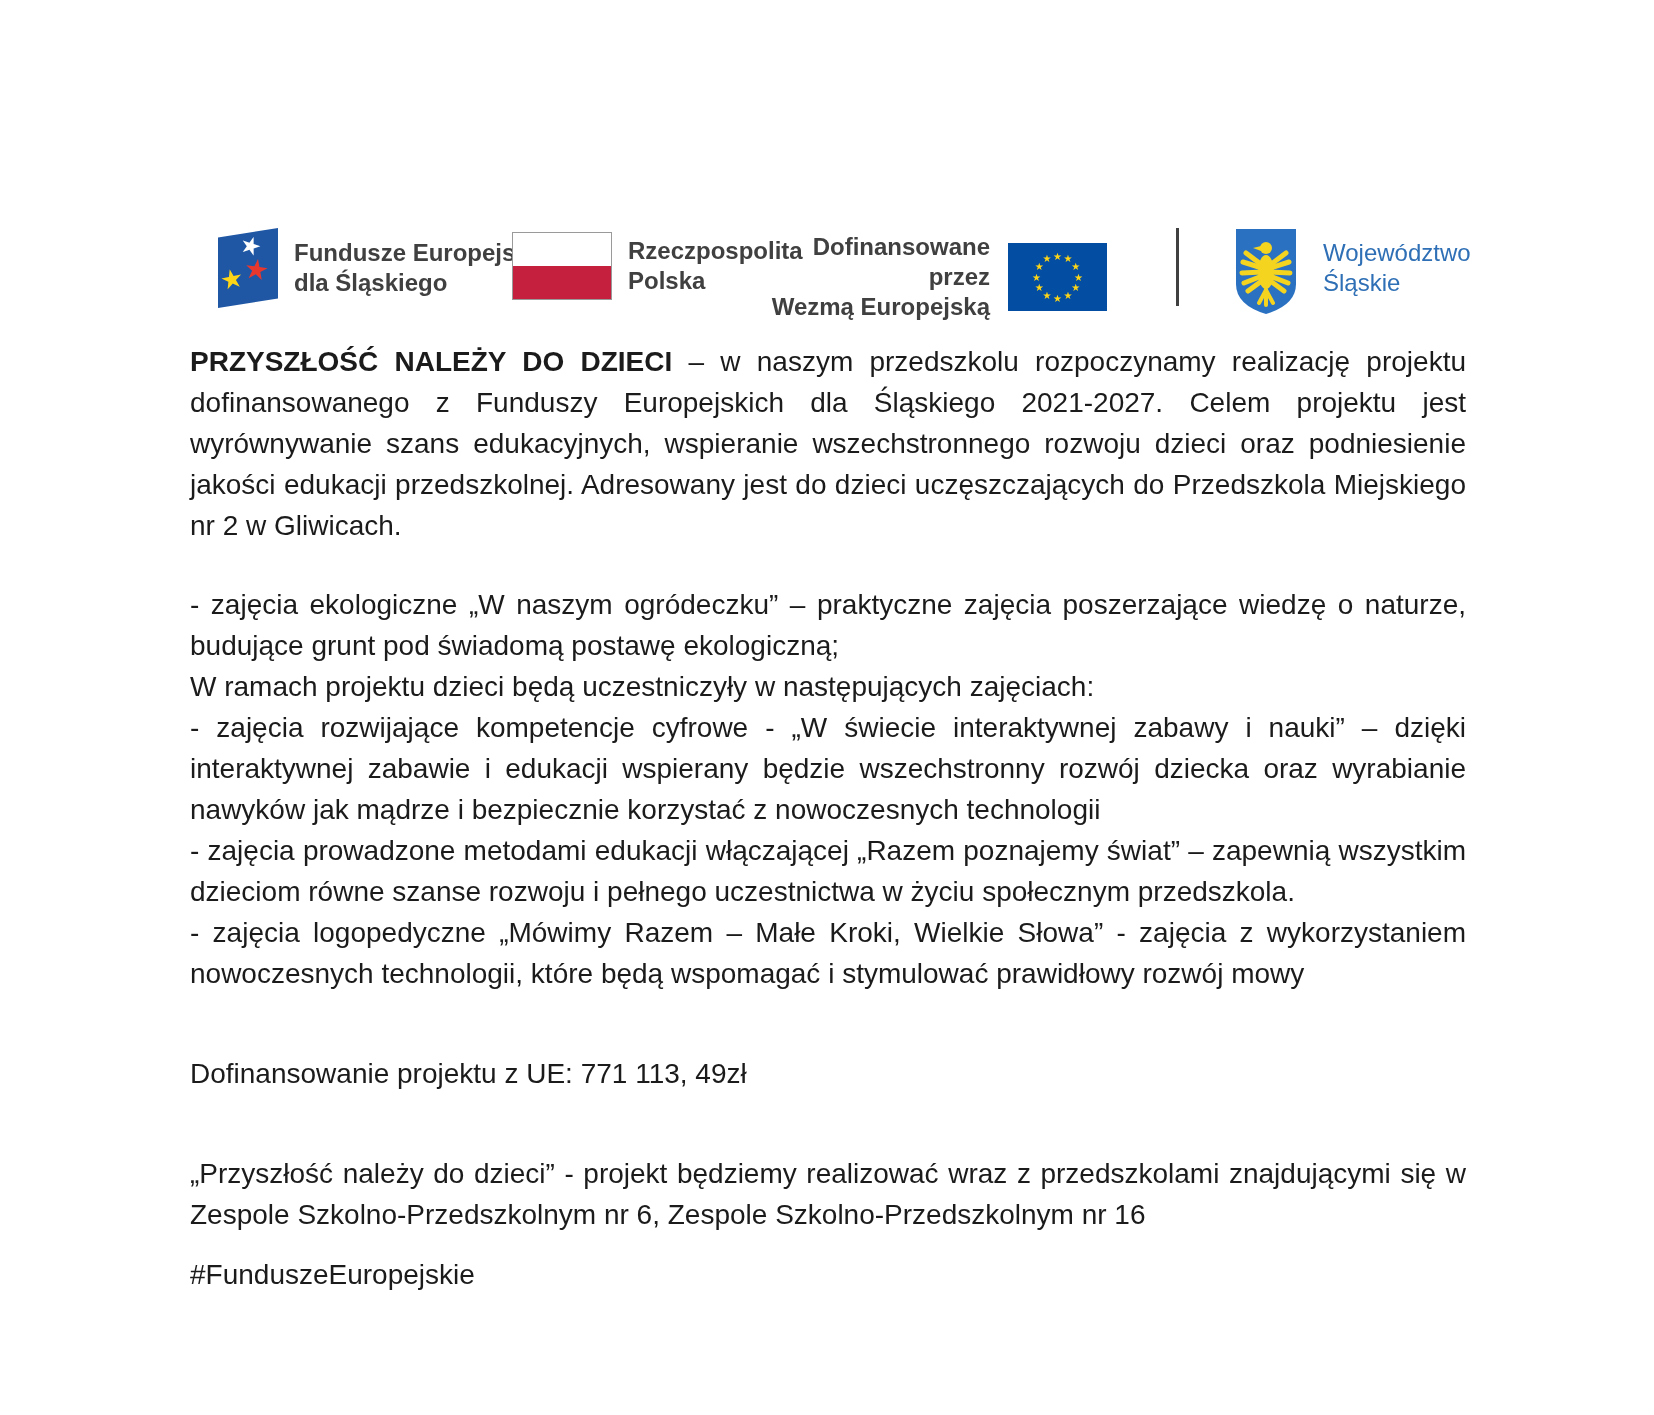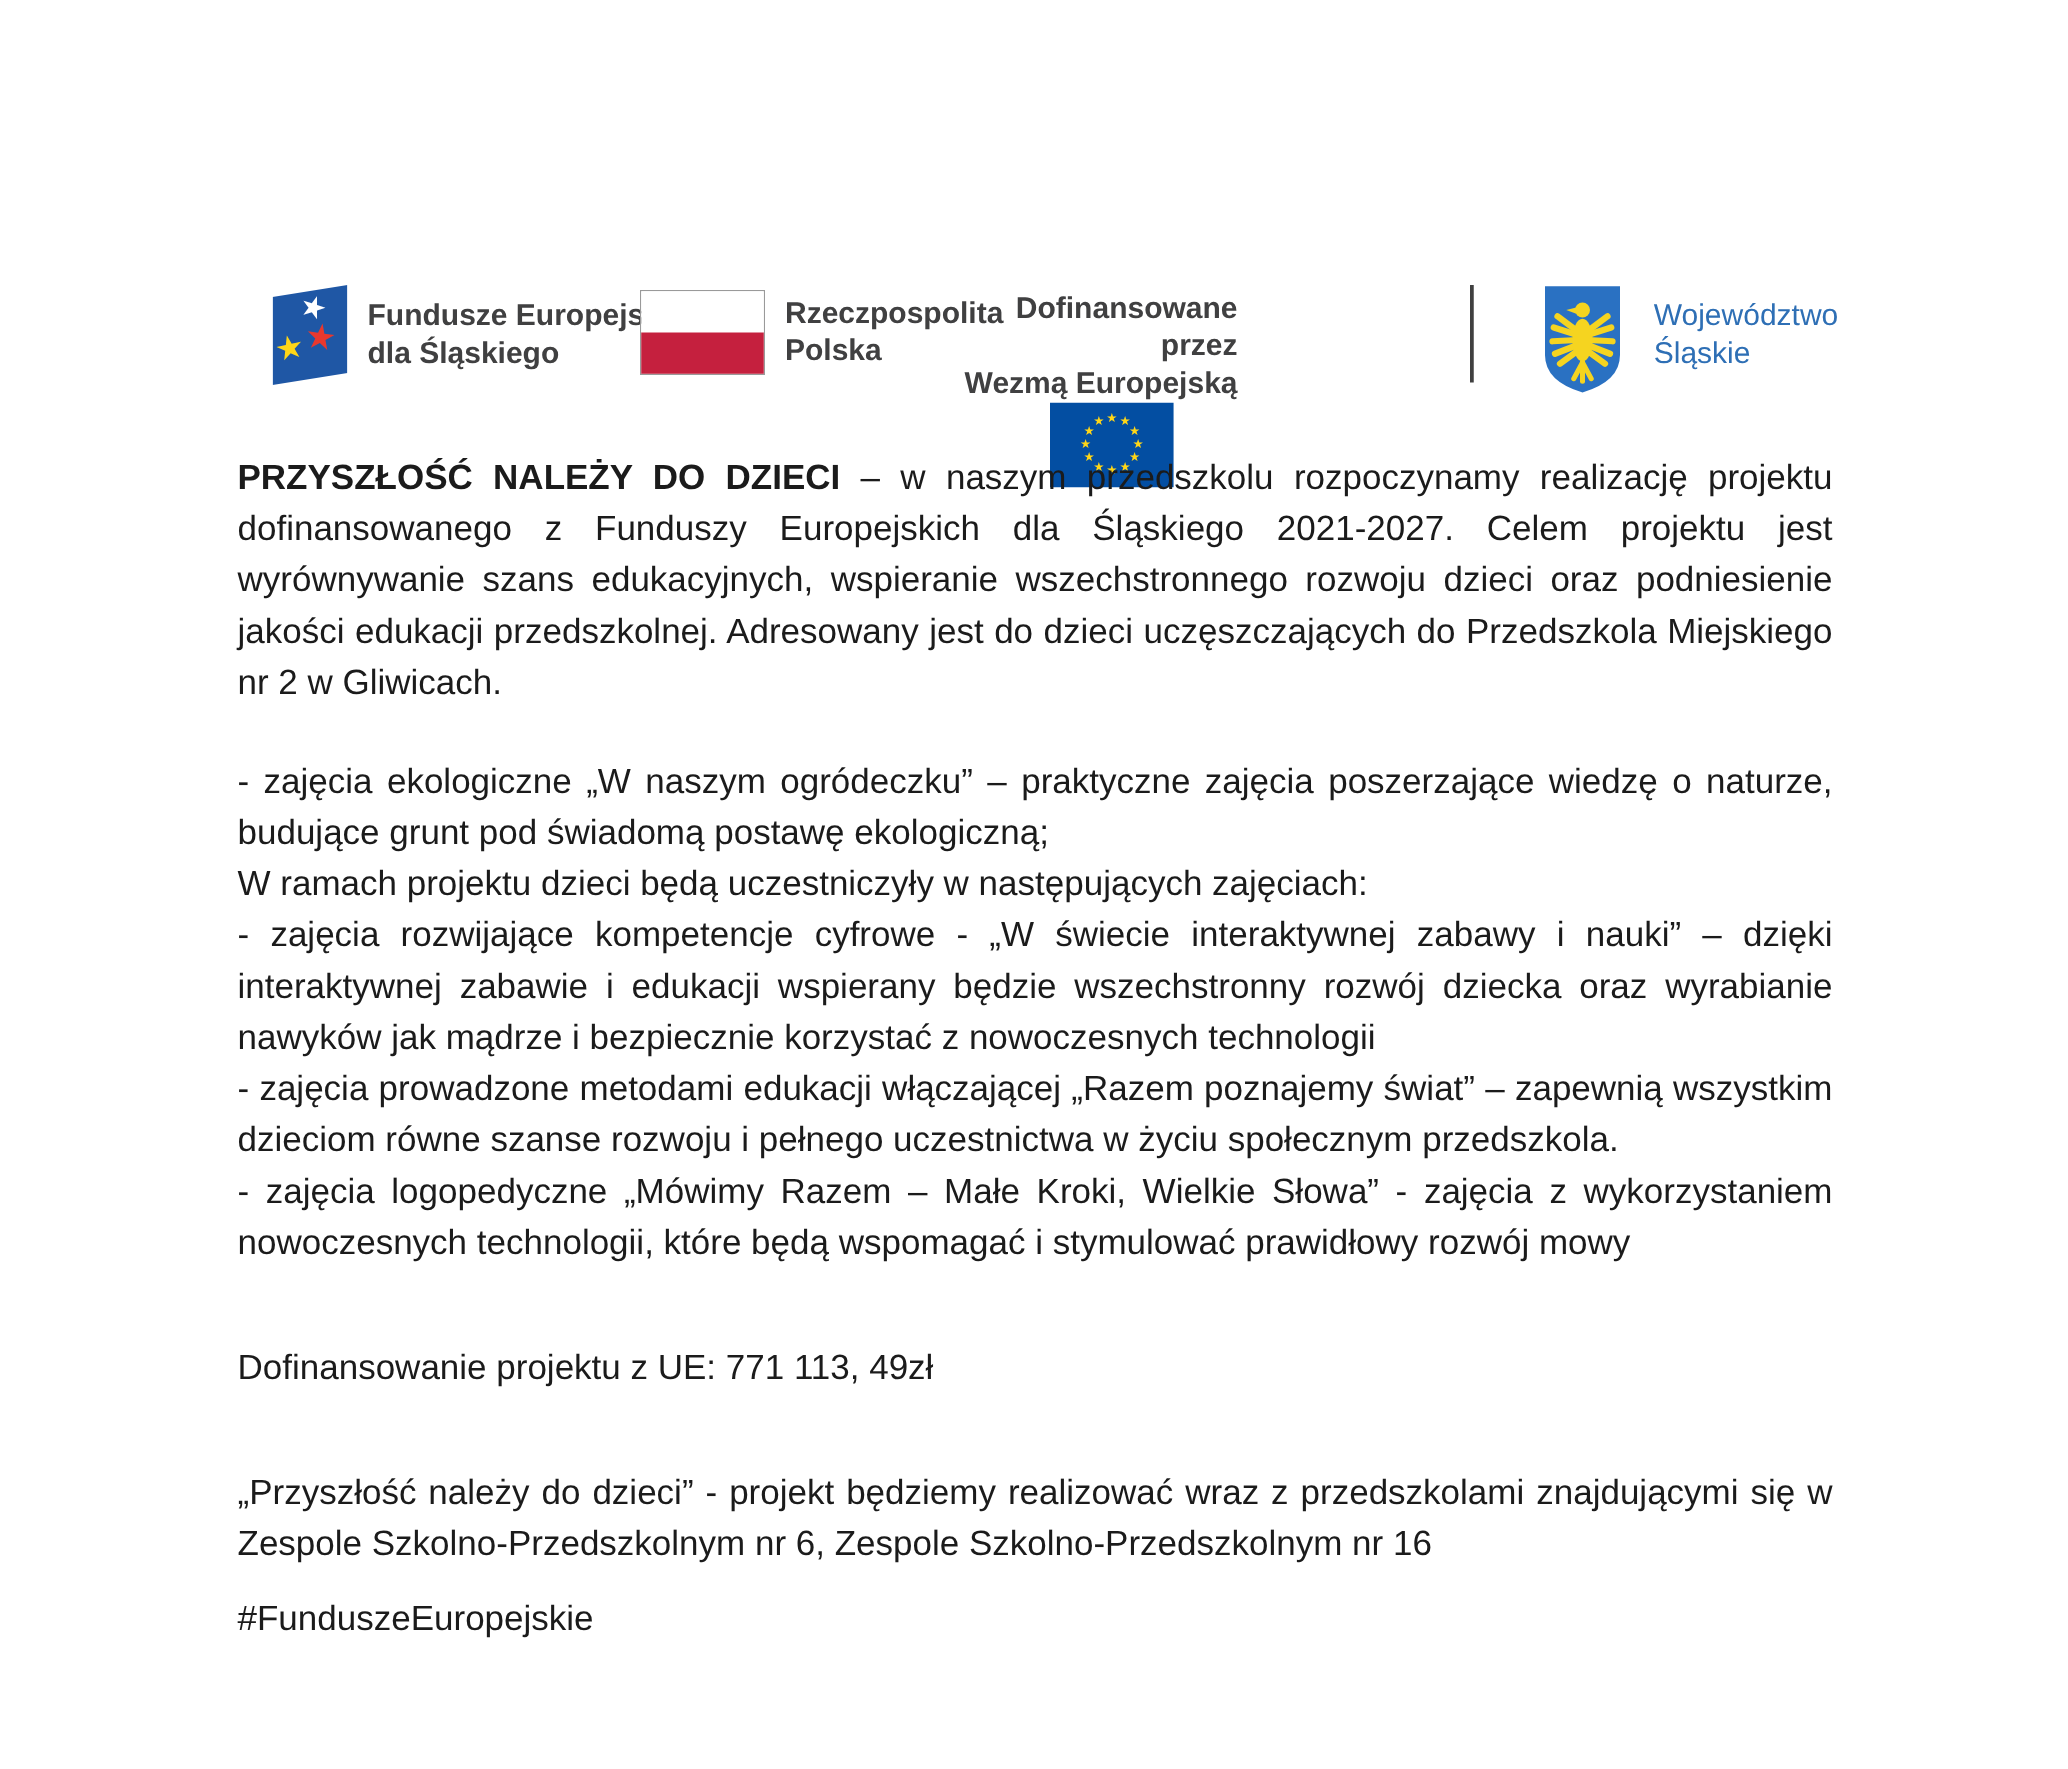--- a/index.html
+++ b/index.html
@@ -34,36 +34,36 @@
   .fe-group .logo-text { margin-left:16px; }
 
   
   .pl-group { position:absolute; left:512px; top:232px; display:flex; align-items:center; }
   .pl-flag { width:100px; height:68px; border:1px solid #9a9a9a; flex:0 0 auto; }
   .pl-flag .half-white { height:50%; background:#ffffff; }
   .pl-flag .half-red   { height:50%; background:#c5203e; }
   .pl-group .logo-text { margin-left:16px; }
 
   
-  .eu-group { position:absolute; left:770px; top:232px; display:flex; align-items:center;flex-direction:column; }
+  .eu-group { position:absolute; left:770px; top:232px; display:flex; align-items:center; }
   .eu-group .logo-text { width:220px; text-align:right; margin-right:18px; }
   .eu-flag { width:99px; height:68px; display:block; flex:0 0 auto; }
   .eu-flag text { fill:#ffd617; font-size:10px; font-family:"DejaVu Sans", sans-serif; }
 
   
   .divider { position:absolute; left:1176px; top:228px; width:3px; height:78px; background:#404040; }
 
   
   .sl-group { position:absolute; left:1235px; top:228px; display:flex; align-items:flex-start;gap:10px; }
   .sl-shield { width:62px; height:87px; display:block; flex:0 0 auto; }
   .sl-group .logo-text { margin-left:16px; margin-top:10px; font-weight:400; color:#2e6fb5; }
 
   
   .body-text {
-    position:absolute; left:190px; top:346px; width:1276px;
+    position:absolute; left:190px; top:326px; width:1276px;
     font-size:28px; line-height:41px; color:#1b1b1b;
   }
   .para { text-align:justify; }
   .para.intro { padding-top:15px; margin-bottom:38px; }
   .para.intro strong { font-weight:700; }
   .para.after-gap { margin-top:59px; }
   .plain { text-align:left;margin-top:19px; }
 </style>
 </head>
 <body>

